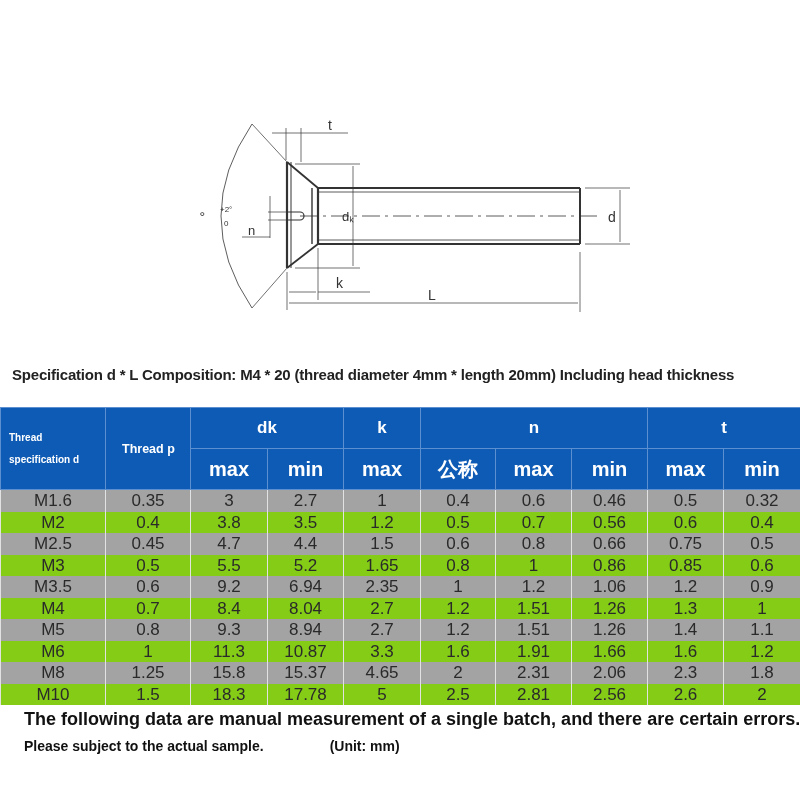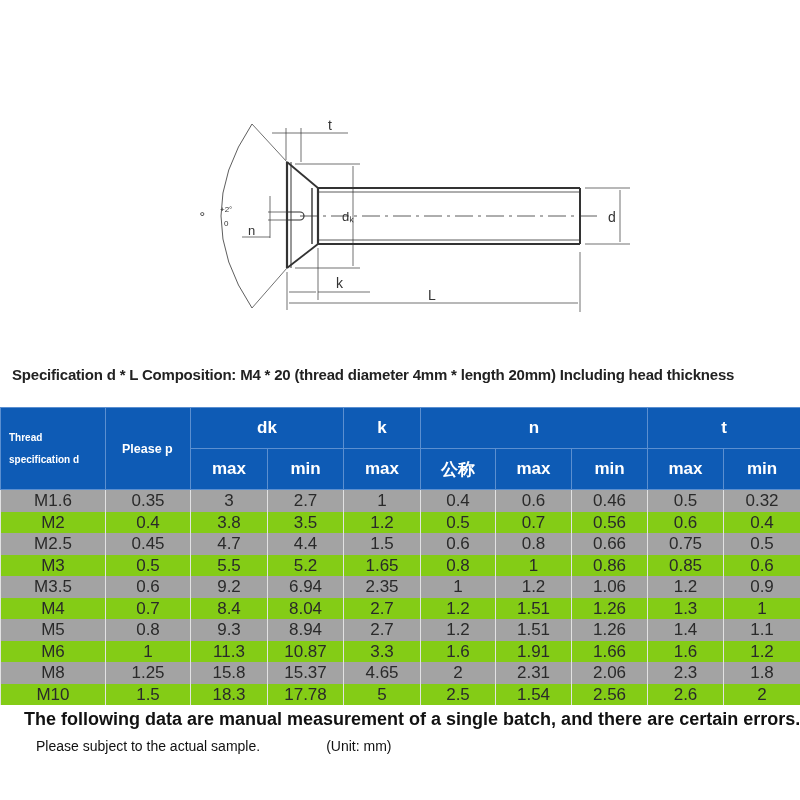--- a/index.html
+++ b/index.html
@@ -2,28 +2,28 @@
 <html><head>
 <meta charset="utf-8">
 <style>
   html, body { margin: 0; padding: 0; background: #ffffff; }
   body { width: 800px; height: 800px; position: relative; overflow: hidden; font-family: "Liberation Sans", sans-serif; }
   .diagram { position: absolute; left: 200px; top: 100px; width: 450px; height: 220px; }
   .spec-line { position: absolute; left: 12px; top: 366px; font-family: "Liberation Sans", sans-serif; font-weight: bold; font-size: 15px; color: #222; letter-spacing: -0.2px; white-space: nowrap; }
   table.spec { position: absolute; left: 0; top: 407px; width: 800px; border-collapse: collapse; table-layout: fixed; }
   table.spec th { background: #0e5bb5; color: #ffffff; font-weight: bold; border: 1px solid #5b8fd0; padding: 0; text-align: center; }
   table.spec th.grp { height: 40px; font-size: 17px; }
-  table.spec th.sub { height: 40px; font-size: 17px; }
+  table.spec th.sub { height: 40px; font-size: 20px; }
   table.spec th.left { text-align: left; padding-left: 8px; font-size: 10px; line-height: 22px; }
   table.spec th.pitch { font-size: 12.5px; text-align: left; padding-left: 16px; }
   table.spec td { height: 21.5px; padding: 0; text-align: center; font-size: 17px; color: #2a2a2a; border-left: 1px solid #e2e2e2; border-right: 1px solid #e2e2e2; line-height: 21px; }
   table.spec tr.odd td { background: #a3a3a3; }
   table.spec tr.even td { background: #84cc16; }
   .note1 { position: absolute; left: 24px; top: 709px; font-weight: bold; font-size: 18px; color: #111; white-space: nowrap; }
-  .note2 { position: absolute; left: 36px; top: 738px; font-weight: normal; font-size: 14px; color: #111; white-space: nowrap; }
+  .note2 { position: absolute; left: 24px; top: 738px; font-weight: bold; font-size: 14px; color: #111; white-space: nowrap; }
   .note2 .unit { margin-left: 66px; }
 </style>
 </head>
 <body>
 
 <svg class="diagram" viewBox="0 0 450 220" width="450" height="220">
   <g stroke="#333" fill="none" stroke-width="1">
 
     <path d="M87 62 L87 168" stroke-width="2.2"></path>
     <path d="M91 62 L91 168" stroke-width="1"></path>
@@ -89,21 +89,21 @@
       <col style="width:76px">
     <col style="width:76px">
       <col style="width:77px">
   </colgroup>
   <thead>
     <tr>
       <th class="left" rowspan="2">
         <span>Thread</span><br>
         <span>specification d</span>
       </th>
-      <th class="pitch" rowspan="2">Please p</th>
+      <th class="pitch" rowspan="2">Thread p</th>
       <th class="grp" colspan="2">dk</th>
       <th class="grp" colspan="1">k</th>
       <th class="grp" colspan="3">n</th>
       <th class="grp" colspan="2">t</th>
     </tr>
     <tr>
       <th class="sub">max</th>
       <th class="sub">min</th>
       <th class="sub">max</th>
       <th class="sub">公称</th>
@@ -222,21 +222,21 @@
         <td>2.3</td>
         <td>1.8</td>
       </tr>
       <tr class="even">
         <td>M10</td>
         <td>1.5</td>
         <td>18.3</td>
         <td>17.78</td>
         <td>5</td>
         <td>2.5</td>
-        <td>1.54</td>
+        <td>2.81</td>
         <td>2.56</td>
         <td>2.6</td>
         <td>2</td>
       </tr>
     </tbody>
 </table>
 
 <div class="note1">The following data are manual measurement of a single batch, and there are certain errors.</div>
 <div class="note2">
   <span>Please subject to the actual sample.</span><span class="unit">(Unit: mm)</span>

